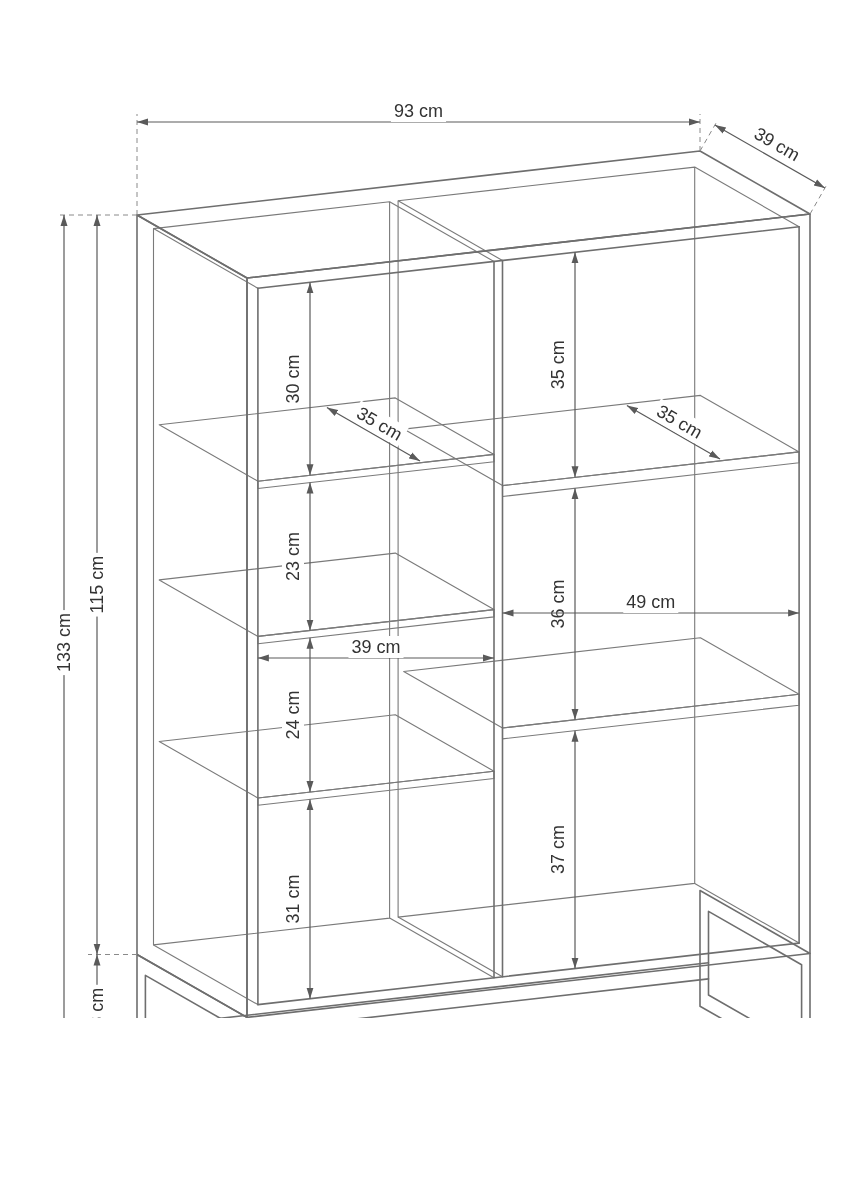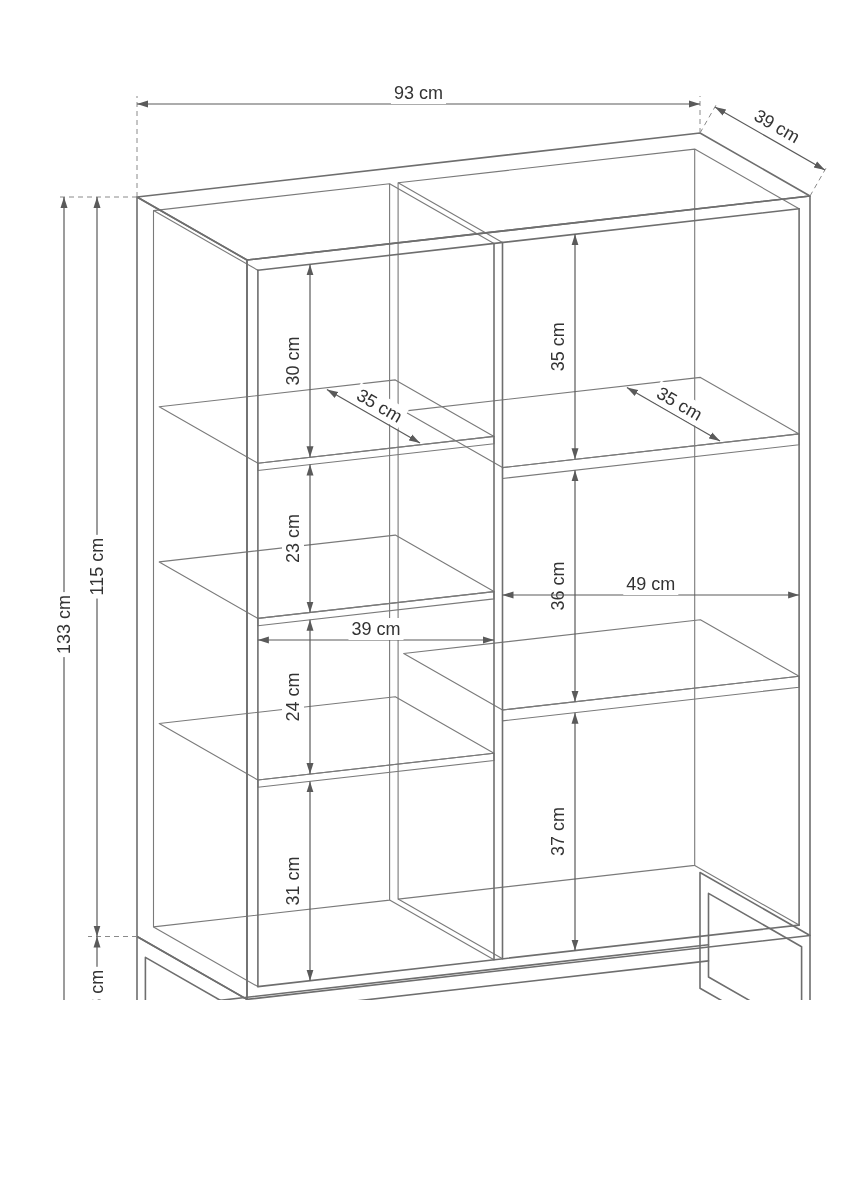--- a/index.html
+++ b/index.html
@@ -1,19 +1,19 @@
 <!DOCTYPE html>
 <html style="--line: #6e6e6e; --inner: #7a7a7a; --dim: #5a5a5a; --ext: #8a8a8a; --text: #333333; --bg: #ffffff;"><head>
 <meta charset="utf-8">
 <style>
   :root{
     --line:#6e6e6e; --inner:#7a7a7a; --dim:#5a5a5a; --ext:#8a8a8a; --text:#333; --bg:#fff;
   }
   html,body{margin:0;padding:0;background:var(--bg);}
-  .canvas{position:relative;width:847px;height:1000px;background:var(--bg);overflow:hidden;}
+  .canvas{position:relative;width:847px;height:1000px;background:var(--bg);overflow:hidden;margin-top:18px;}
   svg{display:block;}
   .edge{stroke:var(--line);stroke-width:1.6;fill:none;stroke-linejoin:round;stroke-linecap:round;}
   .inner{stroke:var(--inner);stroke-width:1.1;fill:none;stroke-linejoin:round;}
   .dim{stroke:var(--dim);stroke-width:1.2;fill:none;}
   .ext{stroke:var(--ext);stroke-width:1;stroke-dasharray:5 4;fill:none;}
   .lbl{font-family:"Liberation Sans",sans-serif;font-size:18px;fill:var(--text);
        text-anchor:middle;dominant-baseline:central;}
 </style>
 </head>
 <body>

